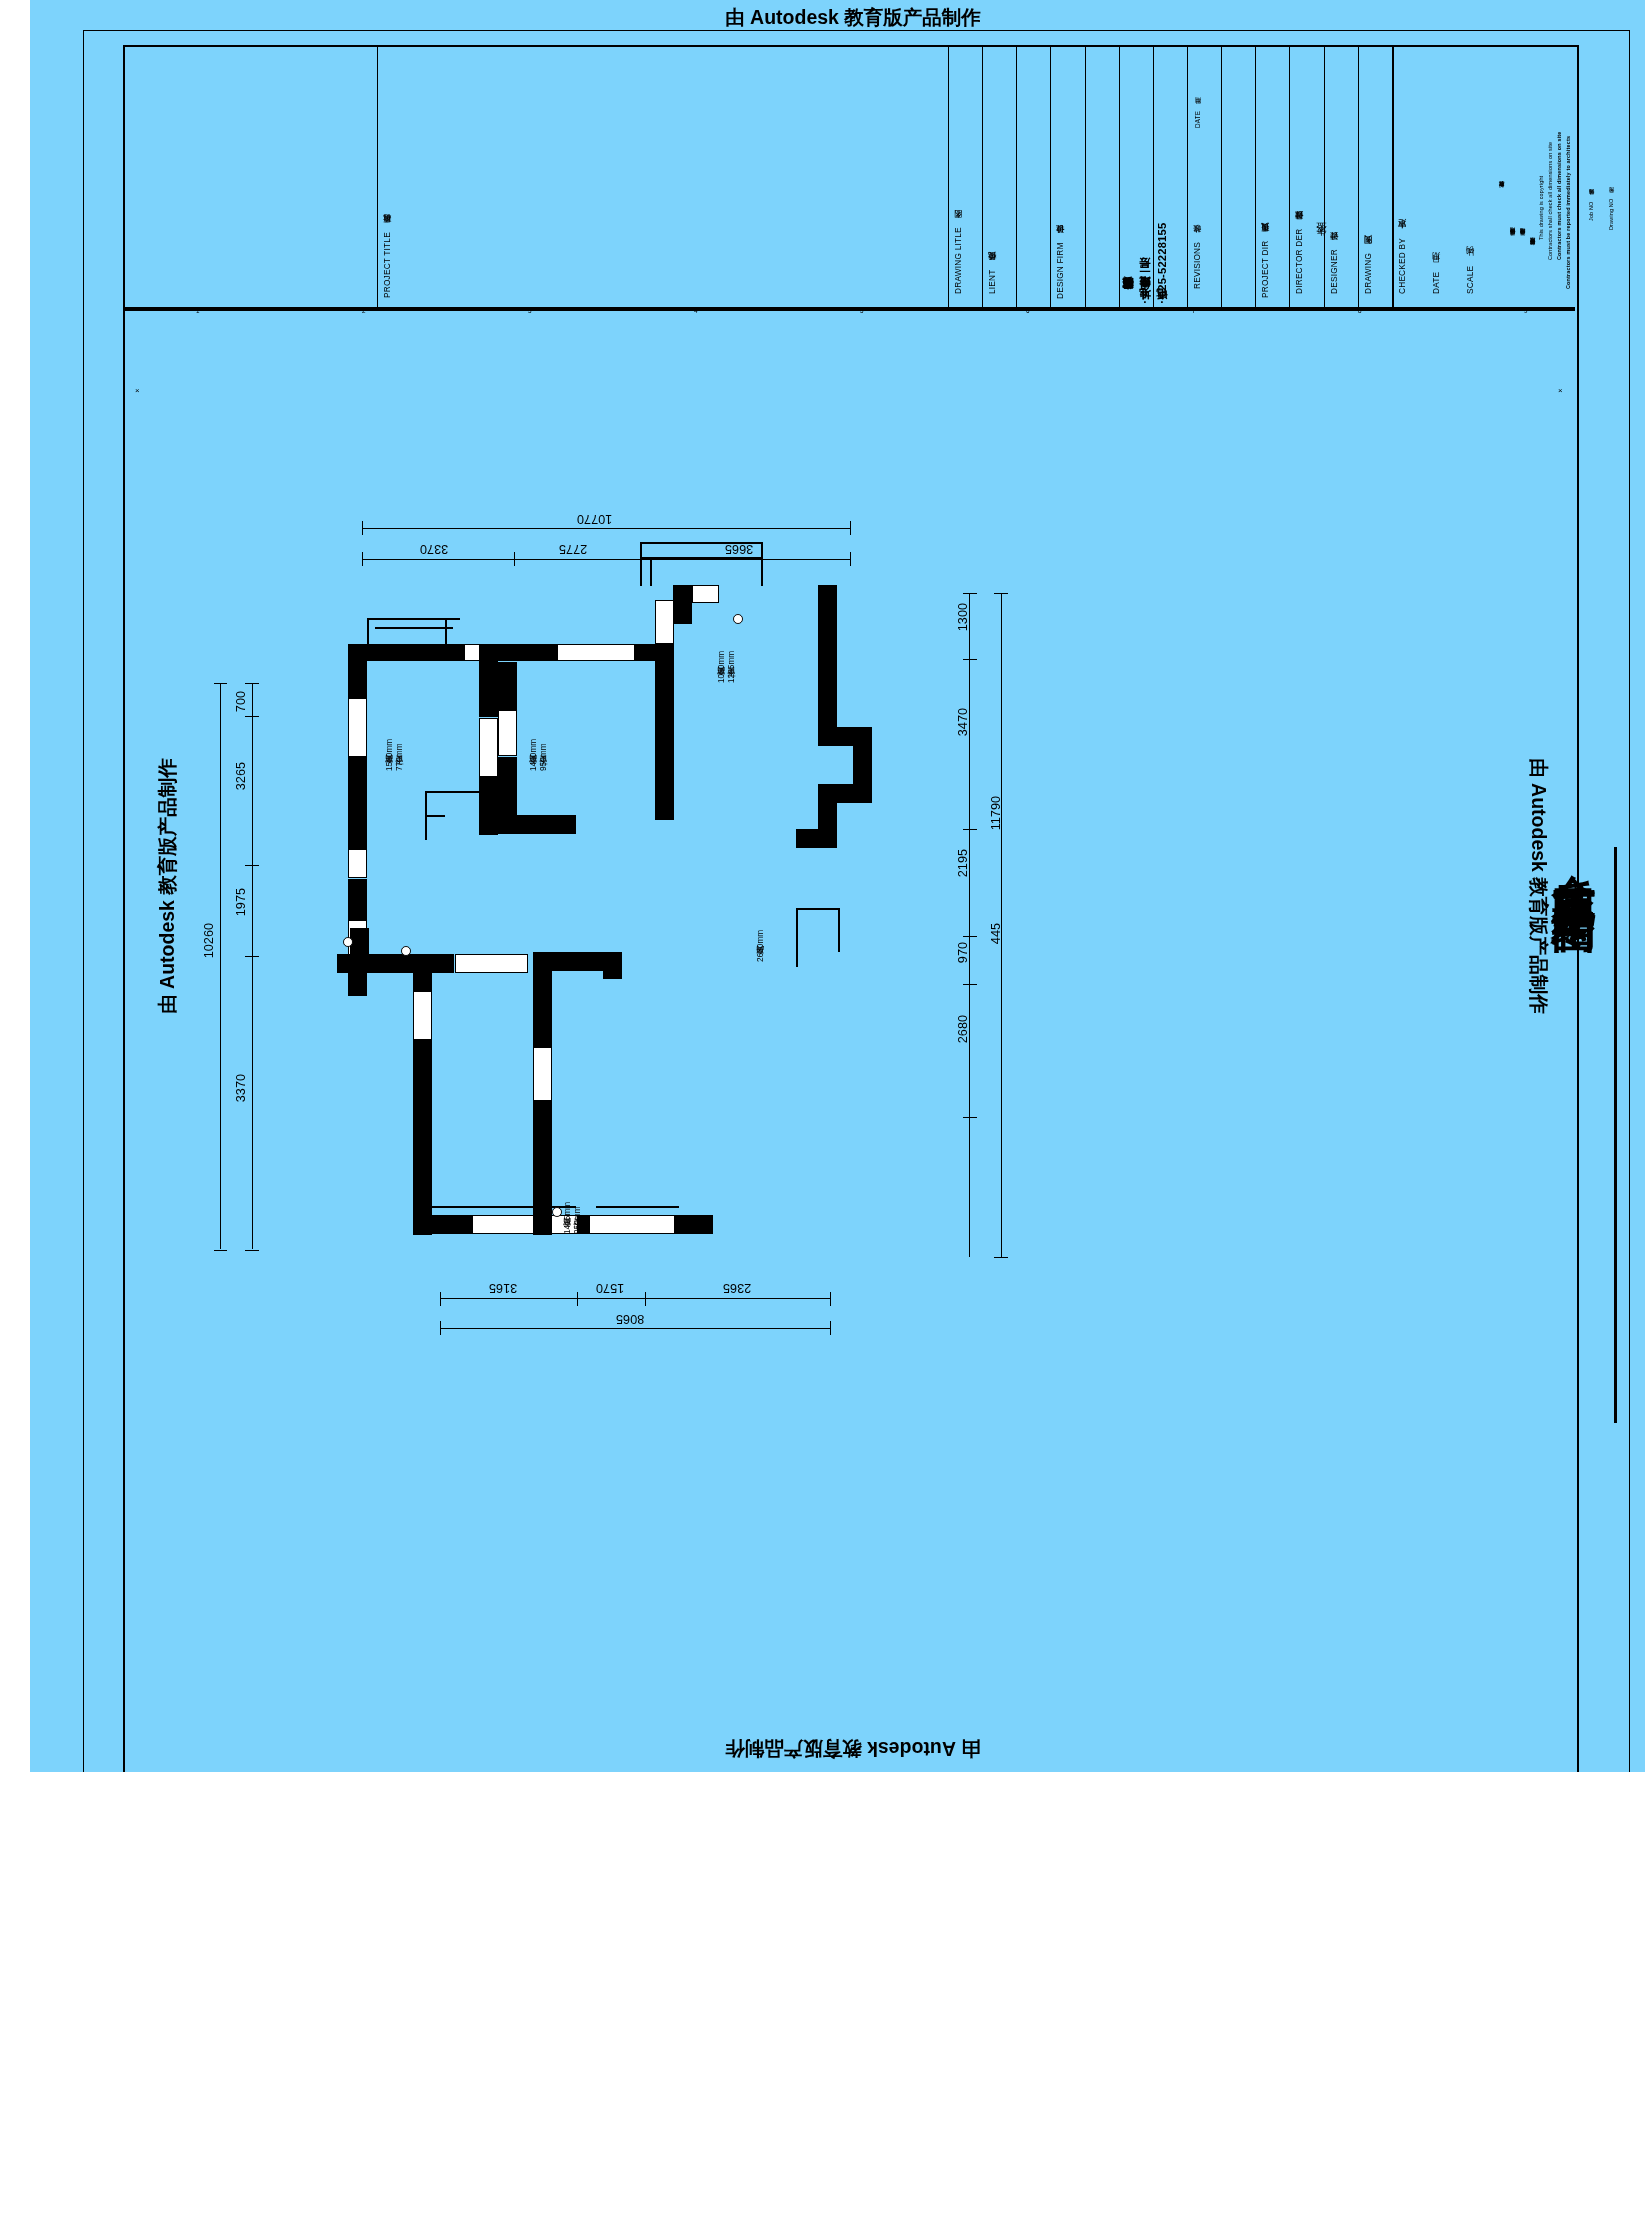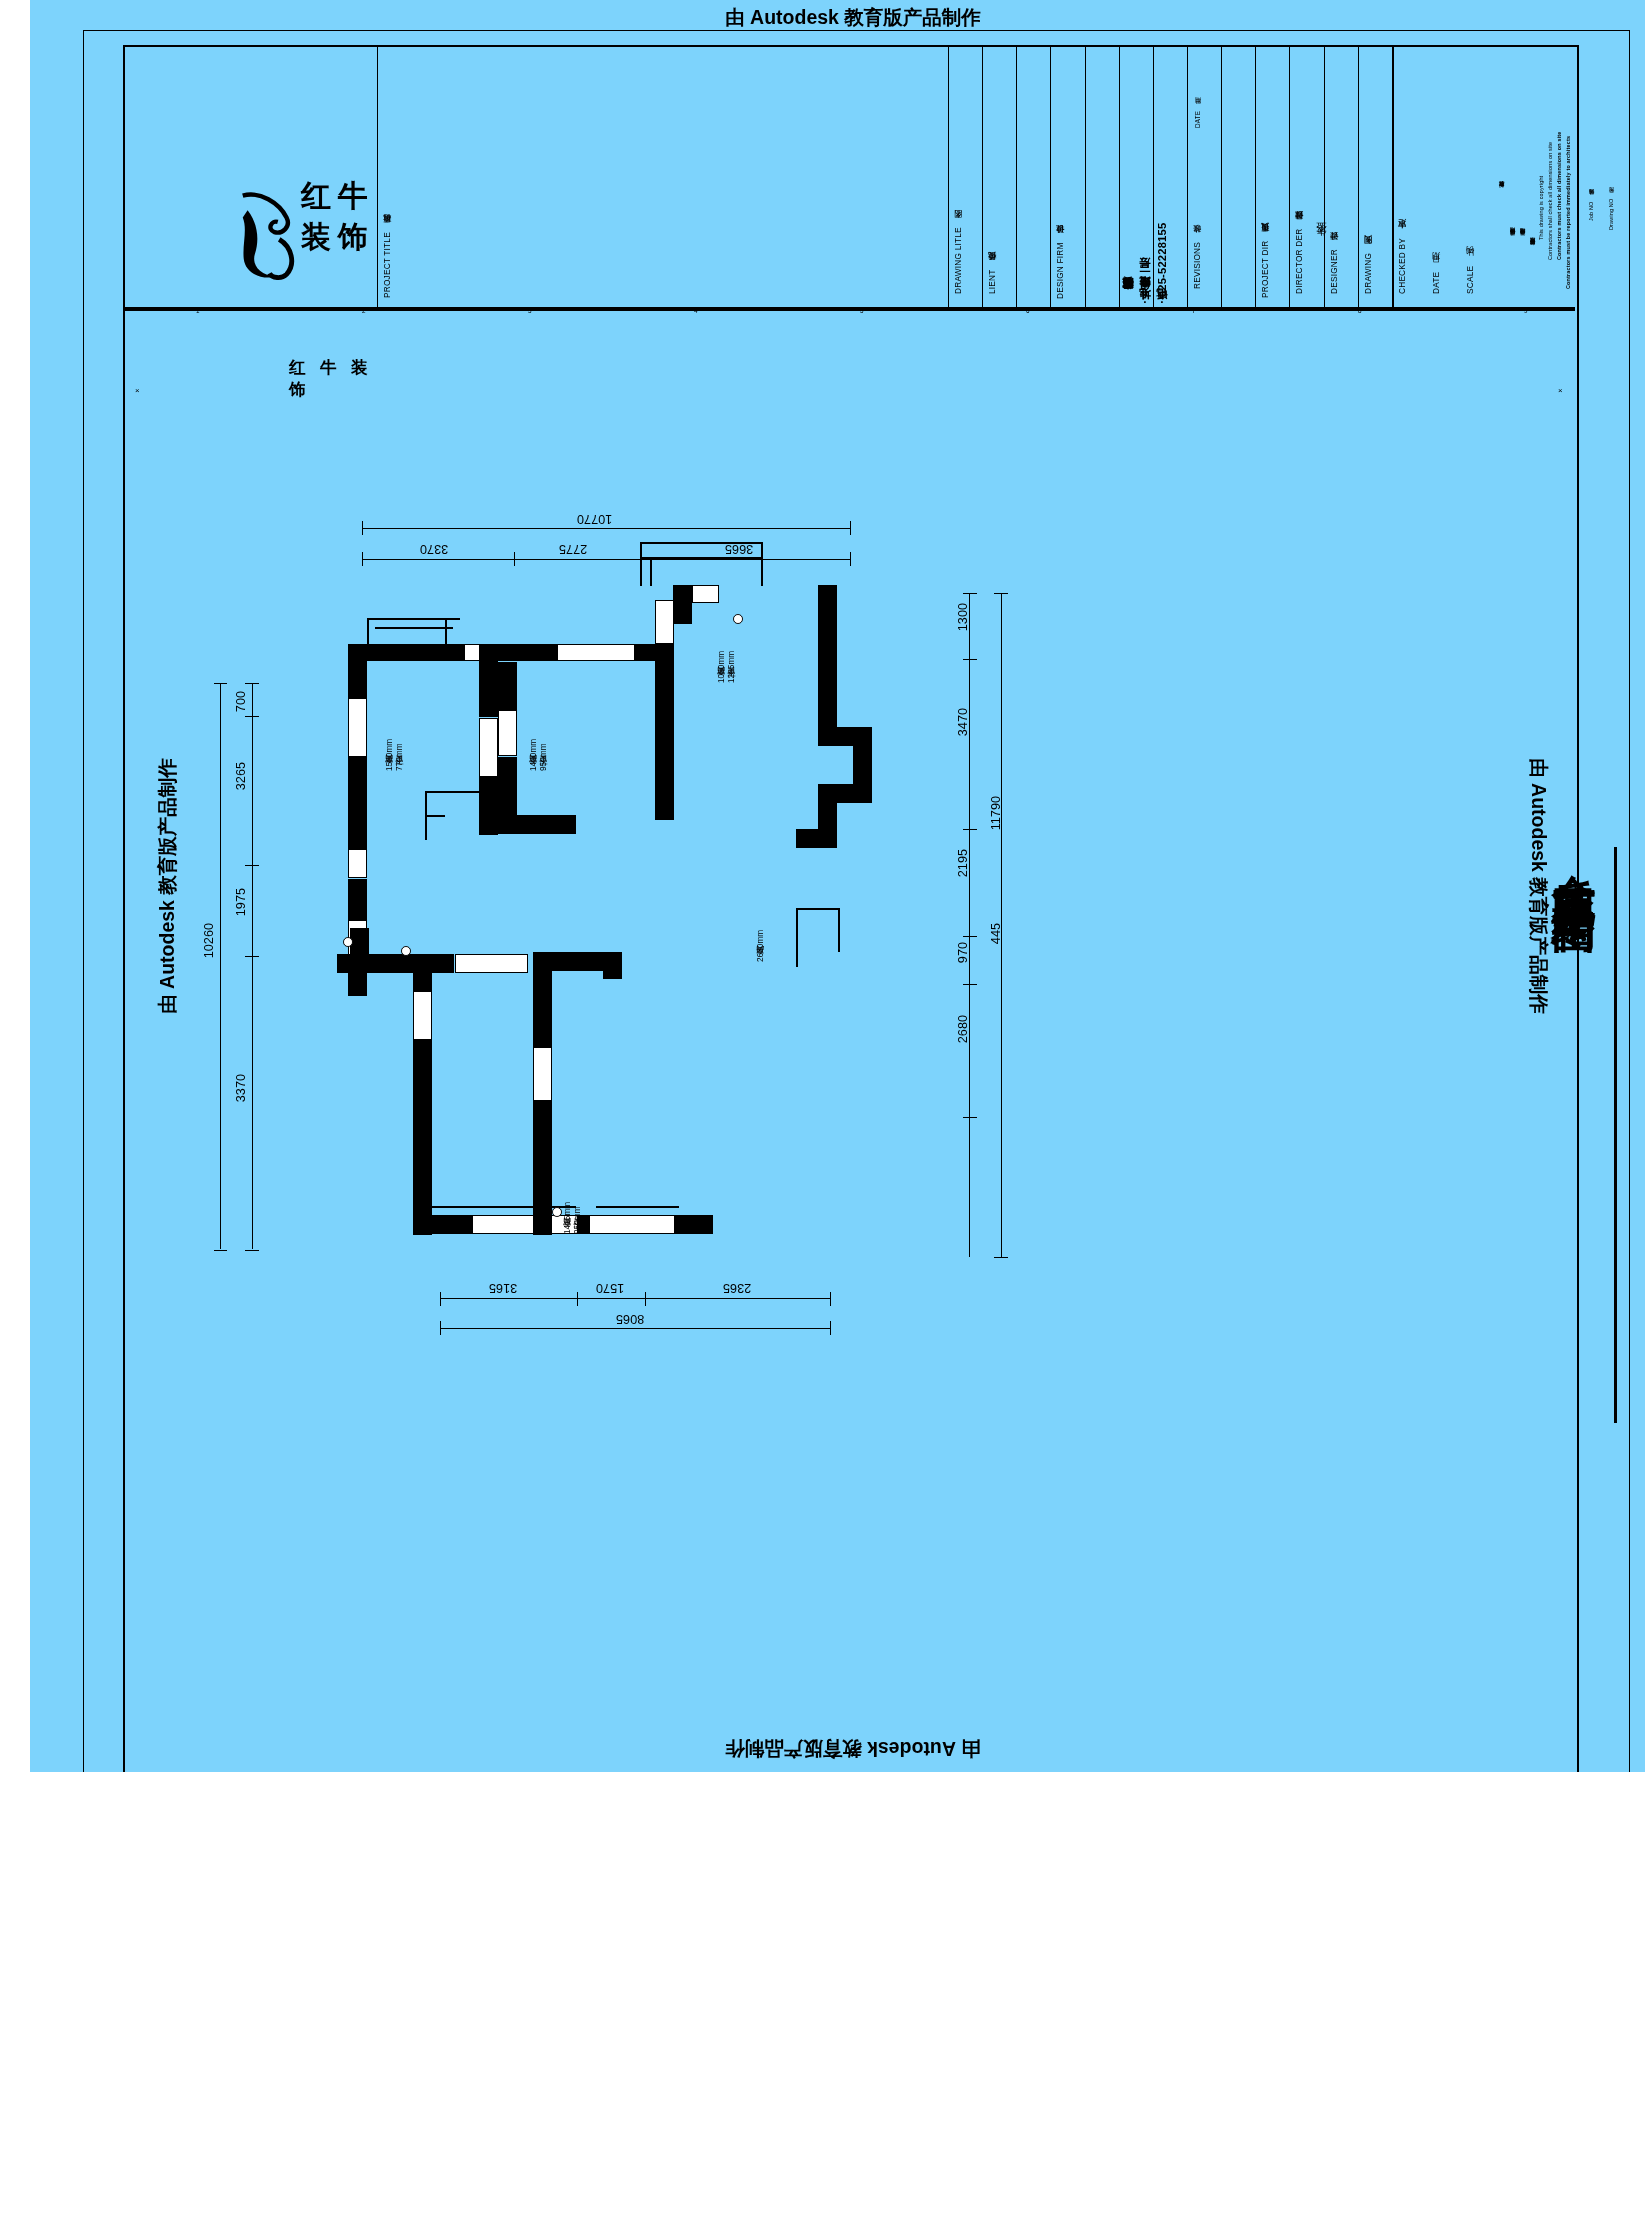--- a/index.html
+++ b/index.html
@@ -114,29 +114,20 @@
     <div class="vtext tiny" style="left:1385px;top:49px;height:146px;">成工料图以保证设计尺寸为准</div>
     <div class="vtext tiny" style="left:1395px;top:49px;height:146px;">施工单位须核对现场尺寸</div>
     <div class="vtext tiny" style="left:1405px;top:49px;height:156px;">如有不符请立即通知设计单位</div>
     <div class="vtext tiny" style="left:1415px;top:49px;height:146px;">This drawing is copyright</div>
     <div class="vtext tiny" style="left:1424px;top:49px;height:166px;">Contractors shall check all dimensions on site</div>
     <div class="vtext tiny bold" style="left:1433px;top:49px;height:166px;">Contractors must check all dimensions on site</div>
     <div class="vtext tiny bold" style="left:1442px;top:49px;height:195px;">Contractors must be reported immediately to architects</div>
     <div class="vtext tiny" style="left:1464px;top:59px;height:117px;">Job NO 法扬编号</div>
     <div class="vtext tiny" style="left:1484px;top:68px;height:117px;">Drawing NO 图号</div>
 
-    <div class="logo">
-      <svg class="mark" viewBox="0 0 150 220">
-        <path d="M20 30 C55 20, 95 45, 110 75 C120 95, 100 110, 85 105 C70 100, 78 80, 92 84" fill="none" stroke="#000" stroke-width="9"></path>
-        <path d="M30 60 C50 85, 55 120, 45 150 C38 172, 55 195, 90 196 C60 205, 25 190, 22 160 C19 128, 30 100, 20 75 Z" fill="#000"></path>
-        <path d="M95 120 C120 135, 130 170, 110 192 C100 202, 80 200, 75 190" fill="none" stroke="#000" stroke-width="10"></path>
-      </svg>
-      <div class="brand">红牛装饰</div>
-      <div class="sub">红 牛 装 饰</div>
-    </div>
   </div>
 
   <div class="tick-row">
     <div class="tick-num" style="left:73px;">1</div>
     <div class="tick-num" style="left:239px;">2</div>
     <div class="tick-num" style="left:405px;">3</div>
     <div class="tick-num" style="left:571px;">4</div>
     <div class="tick-num" style="left:737px;">5</div>
     <div class="tick-num" style="left:903px;">6</div>
     <div class="tick-num" style="left:1069px;">7</div>

